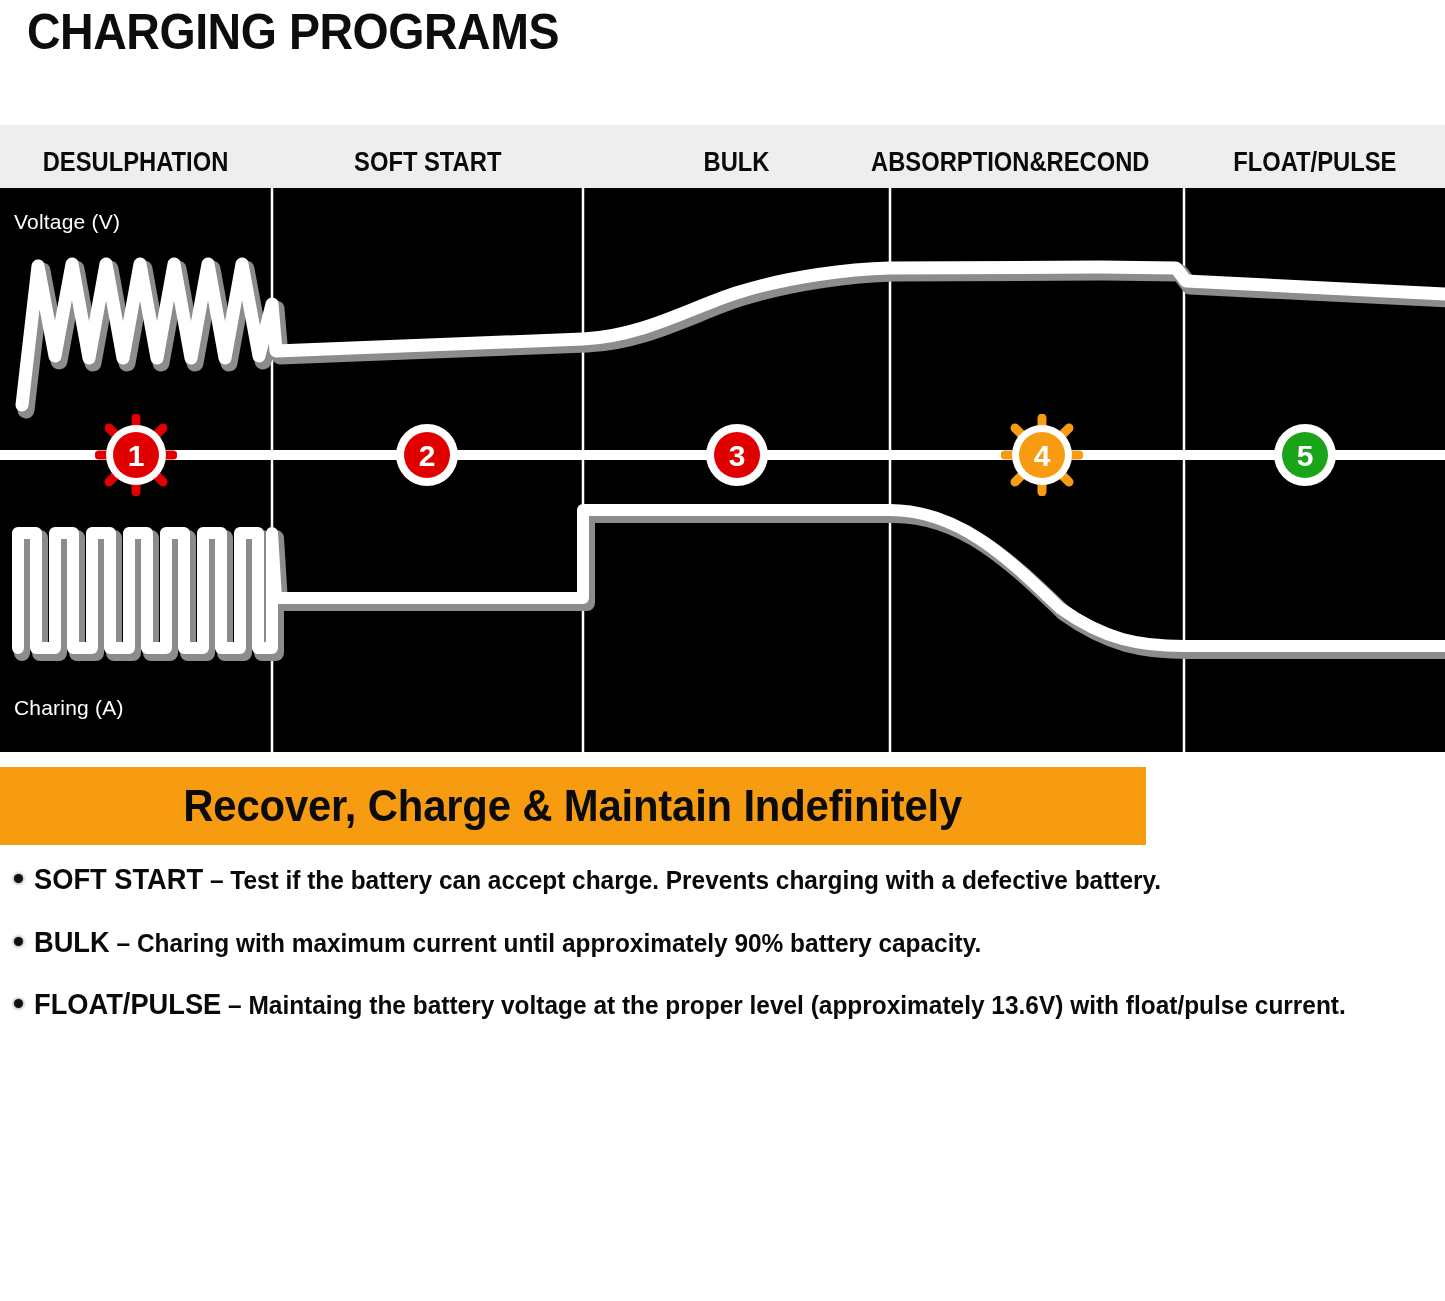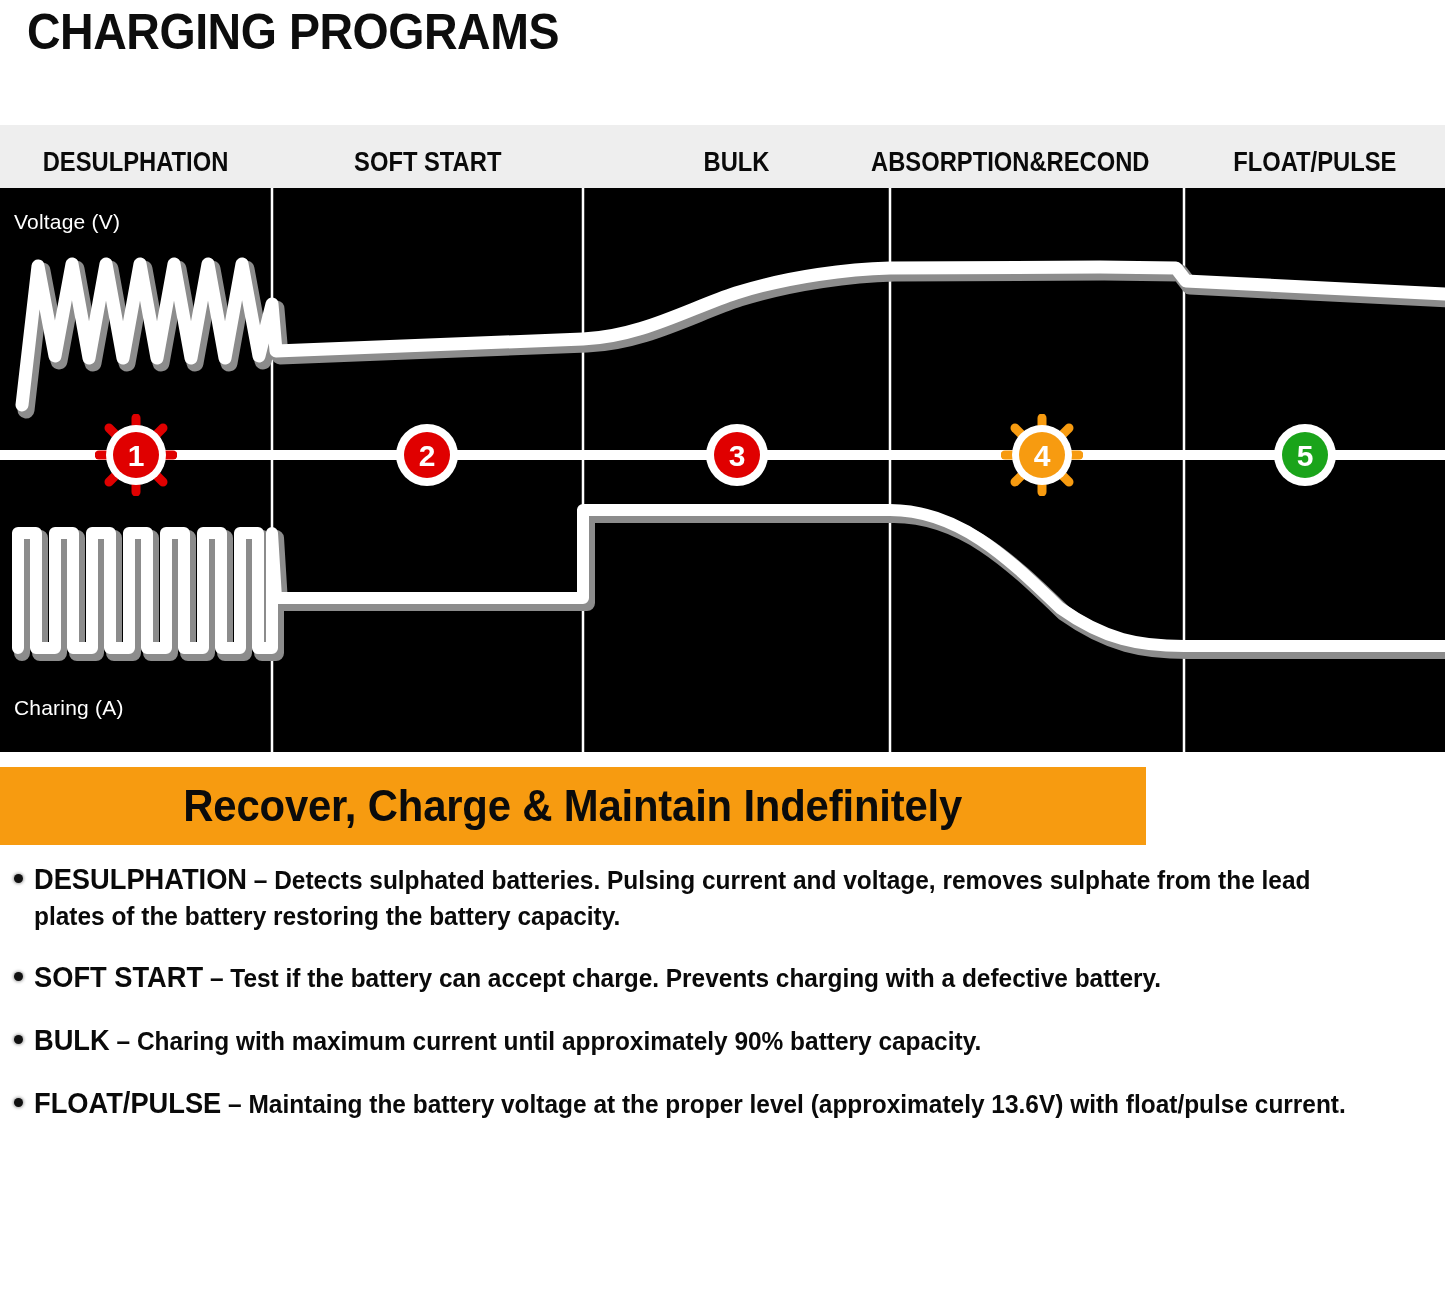--- a/index.html
+++ b/index.html
@@ -299,26 +299,20 @@
   </div>
 
 </div>
 
 <div class="banner">
   <span class="banner-text">Recover, Charge &amp; Maintain Indefinitely</span>
 </div>
 
 <div class="bullets">
 
-  <div class="bullet-row">
-    <span class="bullet-dot"></span>
-    <div class="bullet-text">
-      <span class="term">DESULPHATION</span><span class="desc"> – Detects sulphated batteries. Pulsing current and voltage, removes sulphate from the lead plates of the battery restoring the battery capacity.</span>
-    </div>
-  </div>
 
   <div class="bullet-row">
     <span class="bullet-dot"></span>
     <div class="bullet-text">
       <span class="term">SOFT START</span><span class="desc"> – Test if the battery can accept charge. Prevents charging with a defective battery.</span>
     </div>
   </div>
 
   <div class="bullet-row">
     <span class="bullet-dot"></span>

